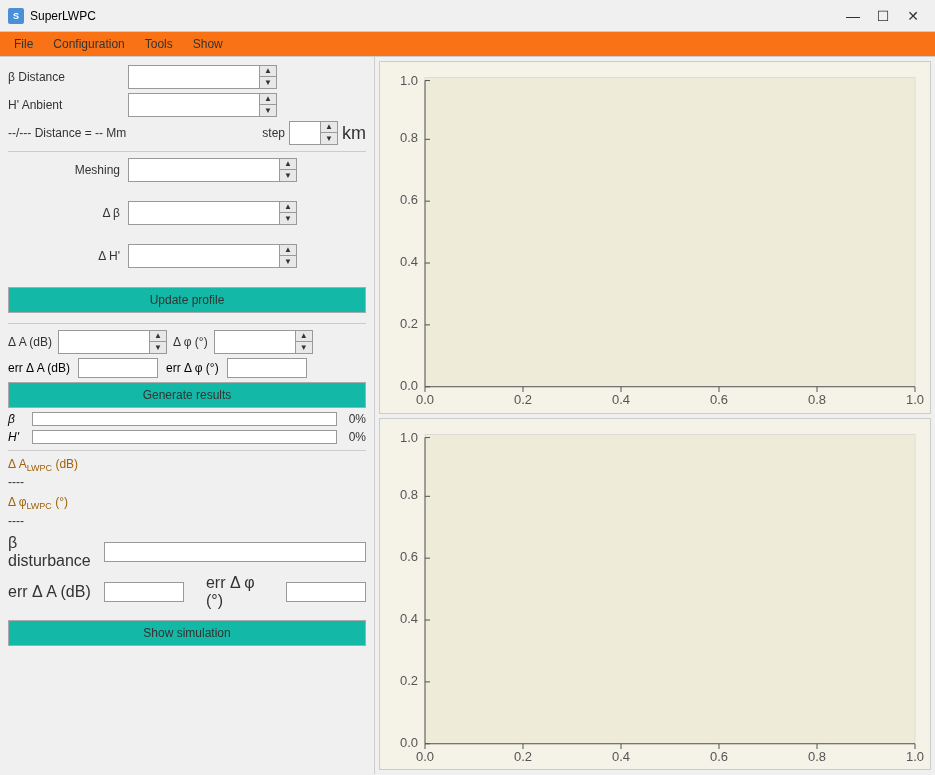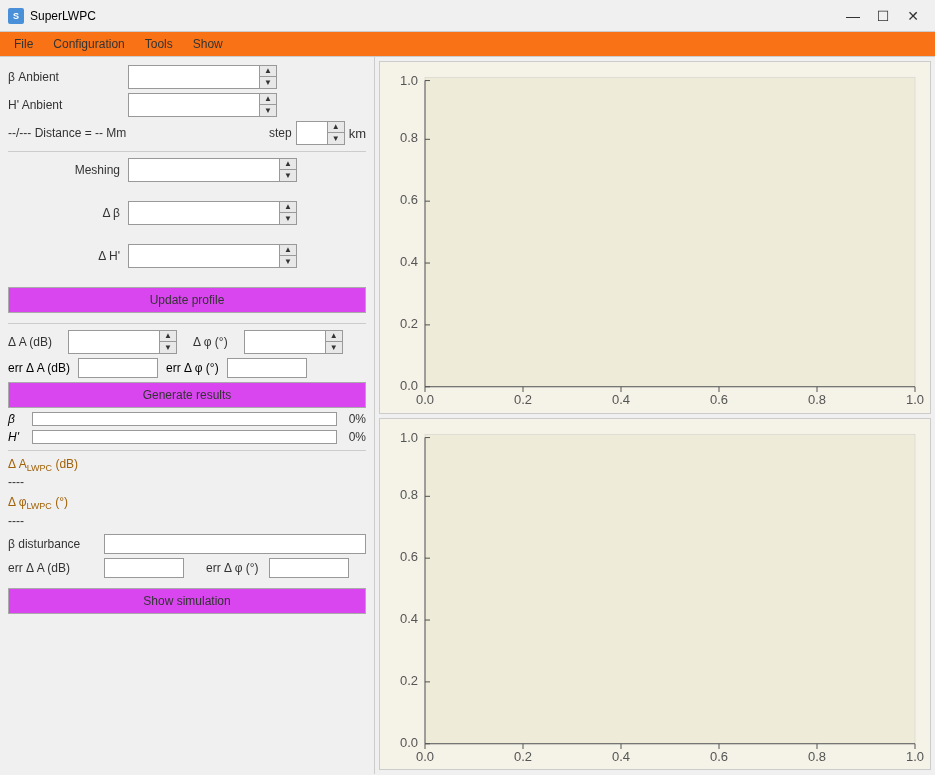--- a/index.html
+++ b/index.html
@@ -146,47 +146,47 @@
       background: white;
     }
     .step-input input {
       border: none;
       outline: none;
       width: 30px;
       padding: 2px 4px;
       font-size: 12px;
       background: white;
     }
-    .km-label { margin-left: 4px; font-size: 13px; color: #333; }
+    .km-label { margin-left: 4px; font-size: 18px; color: #333; }
     .section-divider {
       border: none;
       border-top: 1px solid #ccc;
       margin: 6px 0;
     }
     .center-label {
       text-align: center;
       font-weight: bold;
       font-size: 13px;
       margin: 6px 0;
     }
     .update-btn, .generate-btn, .show-sim-btn {
       width: 100%;
       padding: 5px;
-      background: #d946ef;
+      background: #14b8a6;
       border: 1px solid #aaa;
       cursor: pointer;
       font-size: 12px;
       color: #333;
       text-align: center;
       margin-bottom: 4px;
     }
     .params-grid {
       display: flex;
       align-items: center;
-      gap: 16px;
+      gap: 6px;
       margin-bottom: 4px;
     }
     .params-grid label {
       font-size: 12px;
       color: #333;
       white-space: nowrap;
     }
     .plain-input {
       border: 1px solid #999;
       background: white;
@@ -235,21 +235,21 @@
       color: #333;
       margin-bottom: 6px;
     }
     .output-field-row {
       display: flex;
       align-items: center;
       gap: 6px;
       margin-bottom: 4px;
     }
     .output-field-label {
-      font-size: 12px;
+      font-size: 16px;
       color: #333;
       width: 90px;
     }
     .output-field-input {
       flex: 1;
       border: 1px solid #999;
       background: white;
       padding: 2px 4px;
       font-size: 12px;
       outline: none;
@@ -308,21 +308,21 @@
   <span class="menu-item">Tools</span>
   <span class="menu-item">Show</span>
 </div>
 
 <div class="app-body">
 
   <div class="left-panel">
 
     
     <div class="form-row">
-      <div class="form-label">β Anbient</div>
+      <div class="form-label">β Distance</div>
       <div class="spinner-input">
         <input type="text" style="">
         <div class="spinner-btns">
           <button class="spinner-btn">▲</button>
           <button class="spinner-btn">▼</button>
         </div>
       </div>
     </div>
 
     

